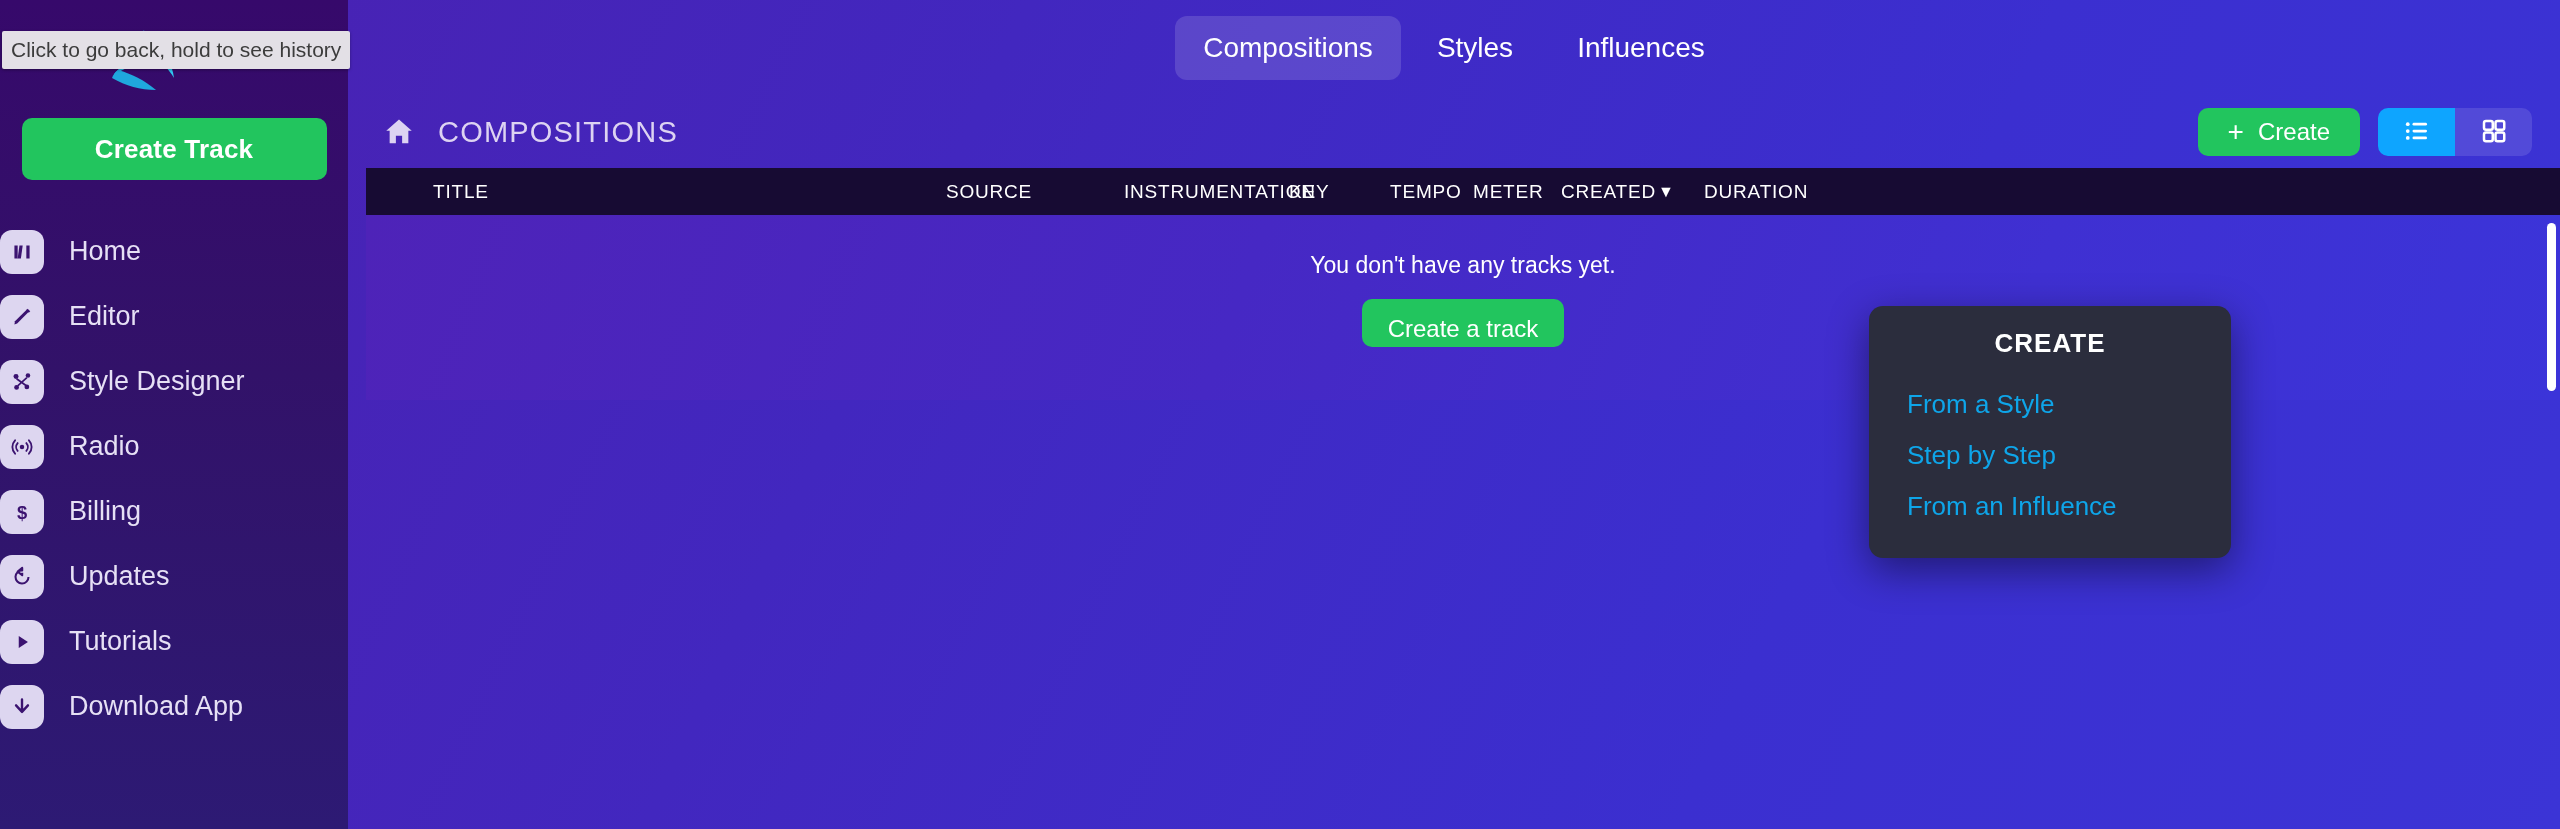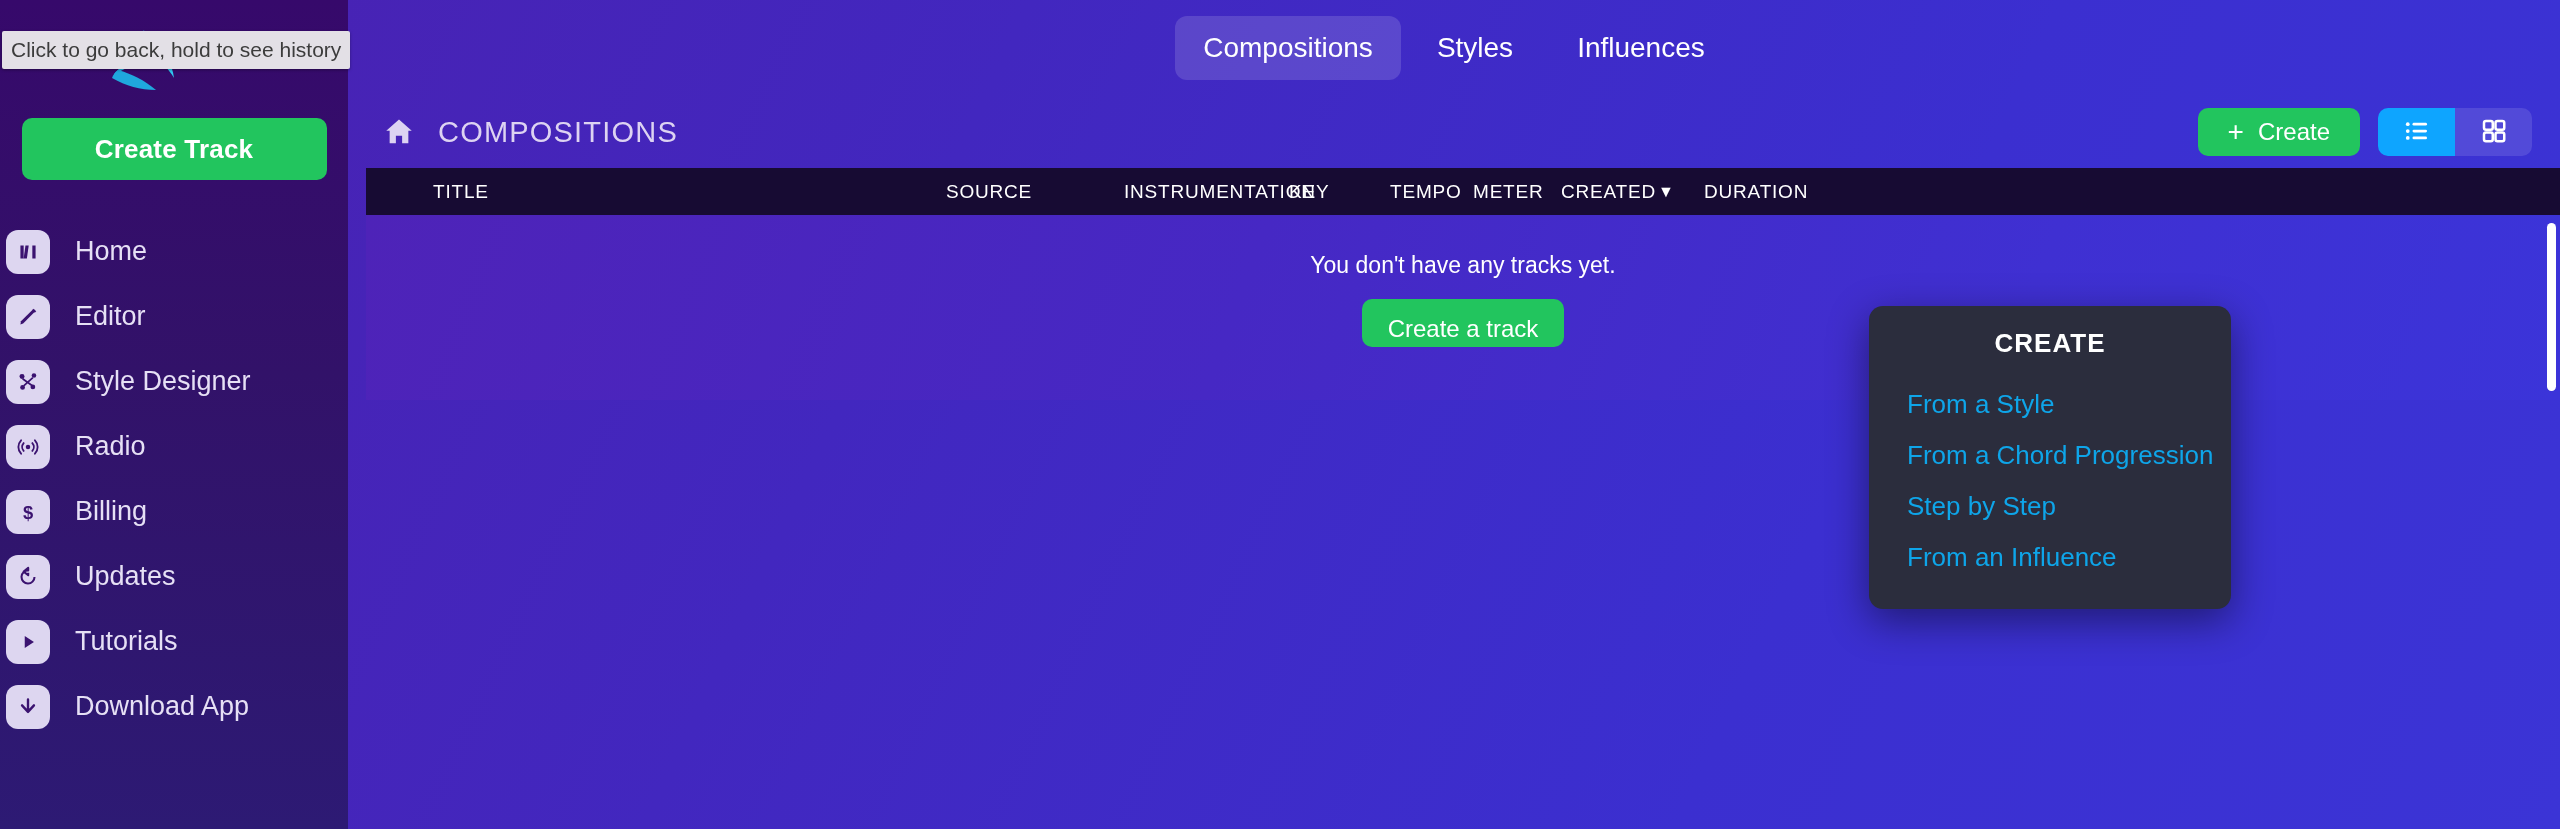--- a/index.html
+++ b/index.html
@@ -56,21 +56,21 @@
     font-weight:bold;
     font-family:"Liberation Sans", sans-serif;
     cursor:pointer;
     letter-spacing:.2px;
   }
 
   .nav { margin-top:39px; }
   .nav-item {
     display:flex; align-items:center;
     height:65px;
-    padding-left:6px;
+    padding-left:0;
     cursor:pointer;
     text-decoration:none;
   }
   .nav-icon {
     width:44px; height:44px;
     border-radius:12px;
     background:#ddd6f0;
     display:flex; align-items:center; justify-content:center;
     flex:0 0 44px;
   }
@@ -416,19 +416,18 @@
         <div class="scrollbar-track">
           <div class="scrollbar-thumb"></div>
         </div>
       </div>
 
     </div>
 
     <div class="dropdown">
       <div class="dd-title">CREATE</div>
       <div class="dd-item">From a Style</div>
-      <div class="dd-item">From a Chord Progression</div>
       <div class="dd-item">Step by Step</div>
       <div class="dd-item">From an Influence</div>
     </div>
 
   </section>
 </div>
 
 </body></html>

